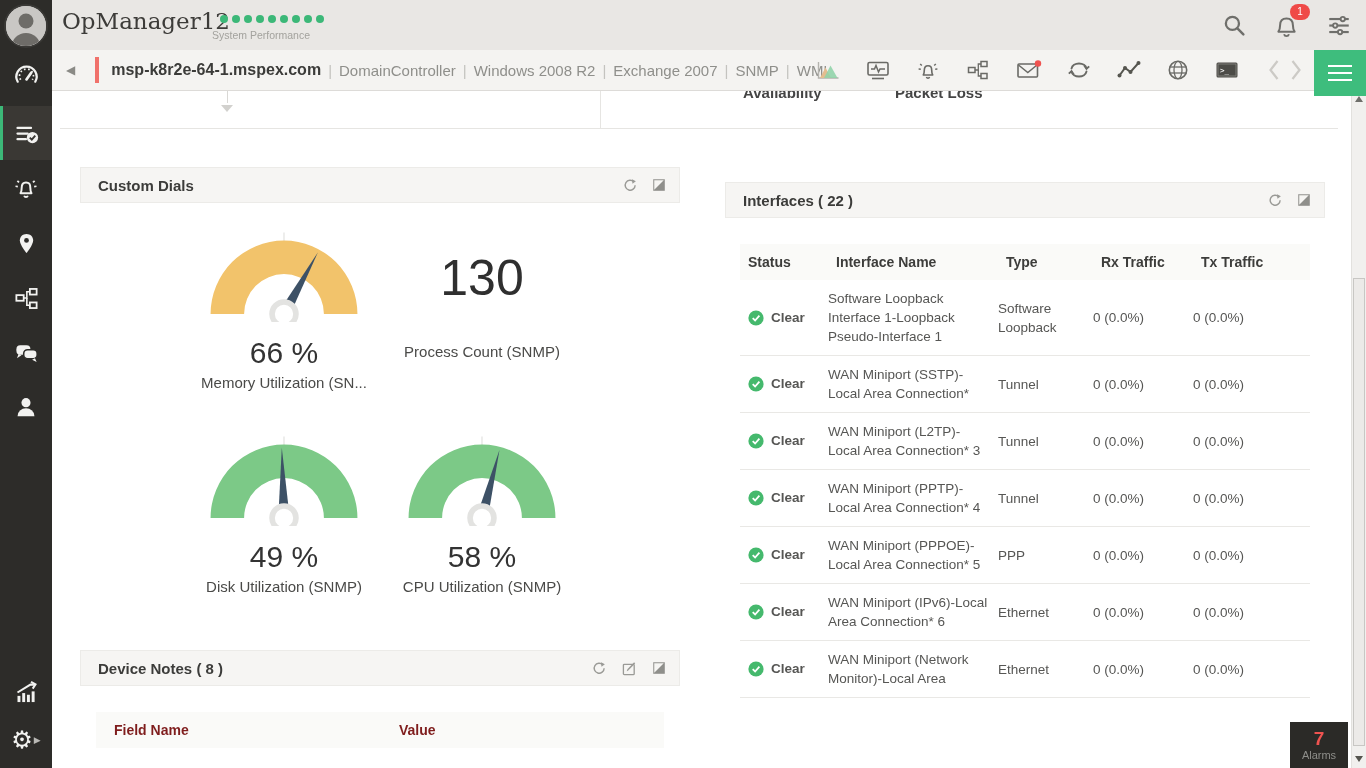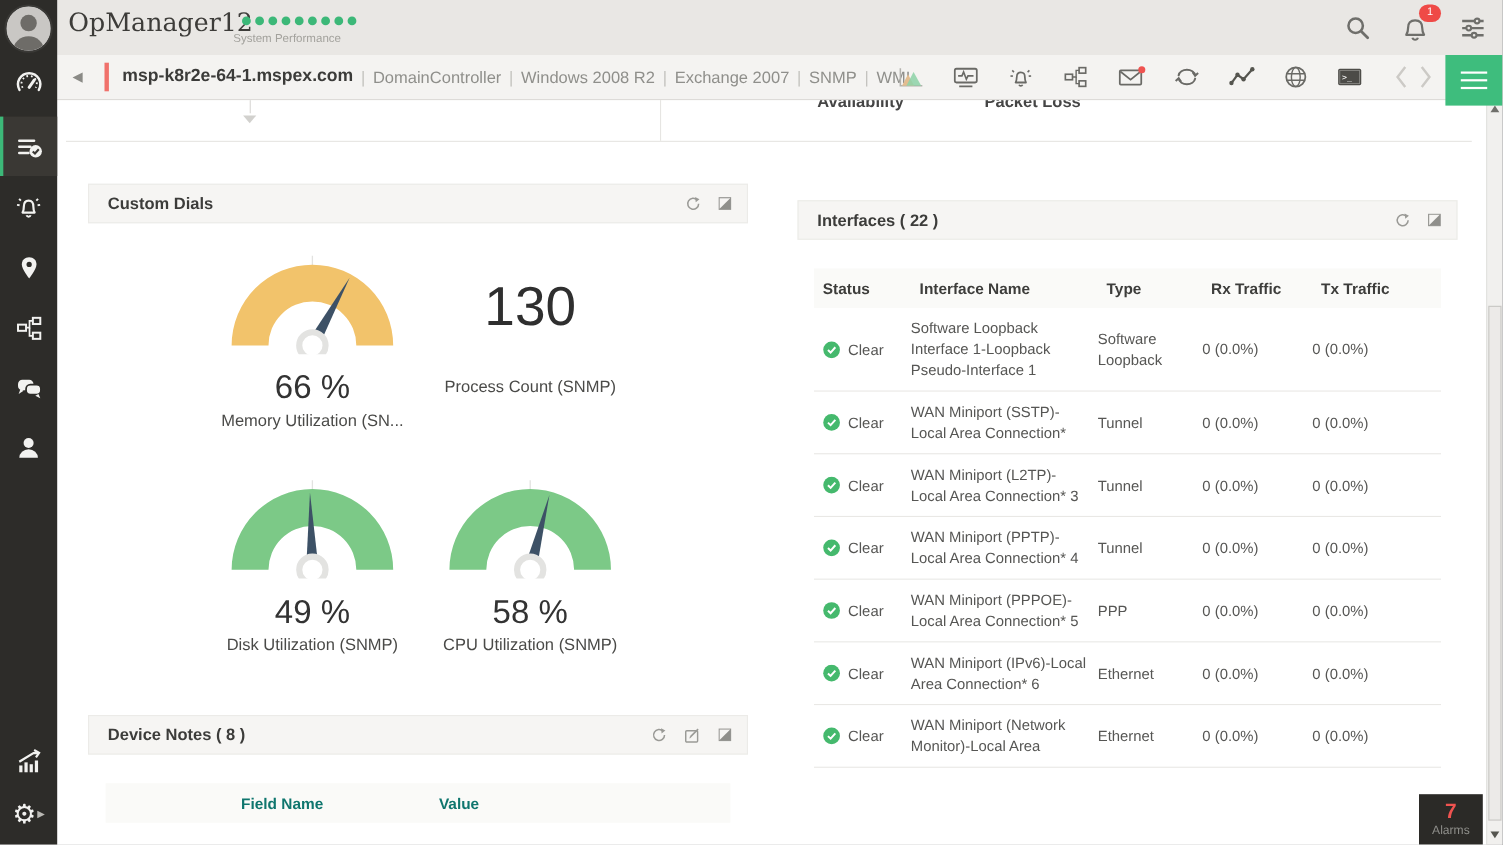--- a/index.html
+++ b/index.html
@@ -62,30 +62,30 @@
   
   .dials-grid{display:grid;grid-template-columns:198px 198px;row-gap:44px;padding:28px 0 0 105px;}
   .dial{display:flex;flex-direction:column;align-items:center;}
   .dial svg{margin-bottom:14px;}
   .dial-value{font-size:30px;color:#333;}
   .dial-number{font-size:50px;color:#2f2f2f;margin:18px 0 32px;}
   .dial-label{font-size:15px;color:#4a4a48;margin-top:4px;white-space:nowrap;}
 
   
   .dn-header-row{margin:26px 16px 0;height:36px;background:#fafaf8;display:flex;align-items:center;
-                 font-size:14px;font-weight:bold;color:#0f766e;text-align:center;}
+                 font-size:14px;font-weight:bold;color:#7f1d1d;}
   .dn-c1{width:285px;padding-left:18px;}
 
   
   .if-header-row{margin:26px 15px 0;height:36px;background:#fafaf8;display:flex;align-items:center;
                  font-size:14px;font-weight:bold;color:#3d3d3b;}
   .if-rows{margin:0 15px;}
   .if-row{display:flex;align-items:center;border-bottom:1px solid #e9e8e5;padding:9px 0;font-size:13.5px;color:#565654;cursor:pointer;}
   .c{box-sizing:border-box;}
-  .c-status{width:88px;padding-left:8px;display:flex;align-items:flex-end;gap:7px;}
+  .c-status{width:88px;padding-left:8px;display:flex;align-items:flex-start;gap:7px;font-weight:bold;}
   .c-name{width:170px;line-height:19px;padding-right:10px;}
   .c-type{width:95px;line-height:19px;padding-right:6px;}
   .c-rx{width:100px;}
   .c-tx{width:90px;}
   .h-status{width:88px;padding-left:8px;}
   .h-name{width:170px;}
   .h-type{width:95px;}
   .h-rx{width:100px;}
   .h-tx{width:90px;}
 

